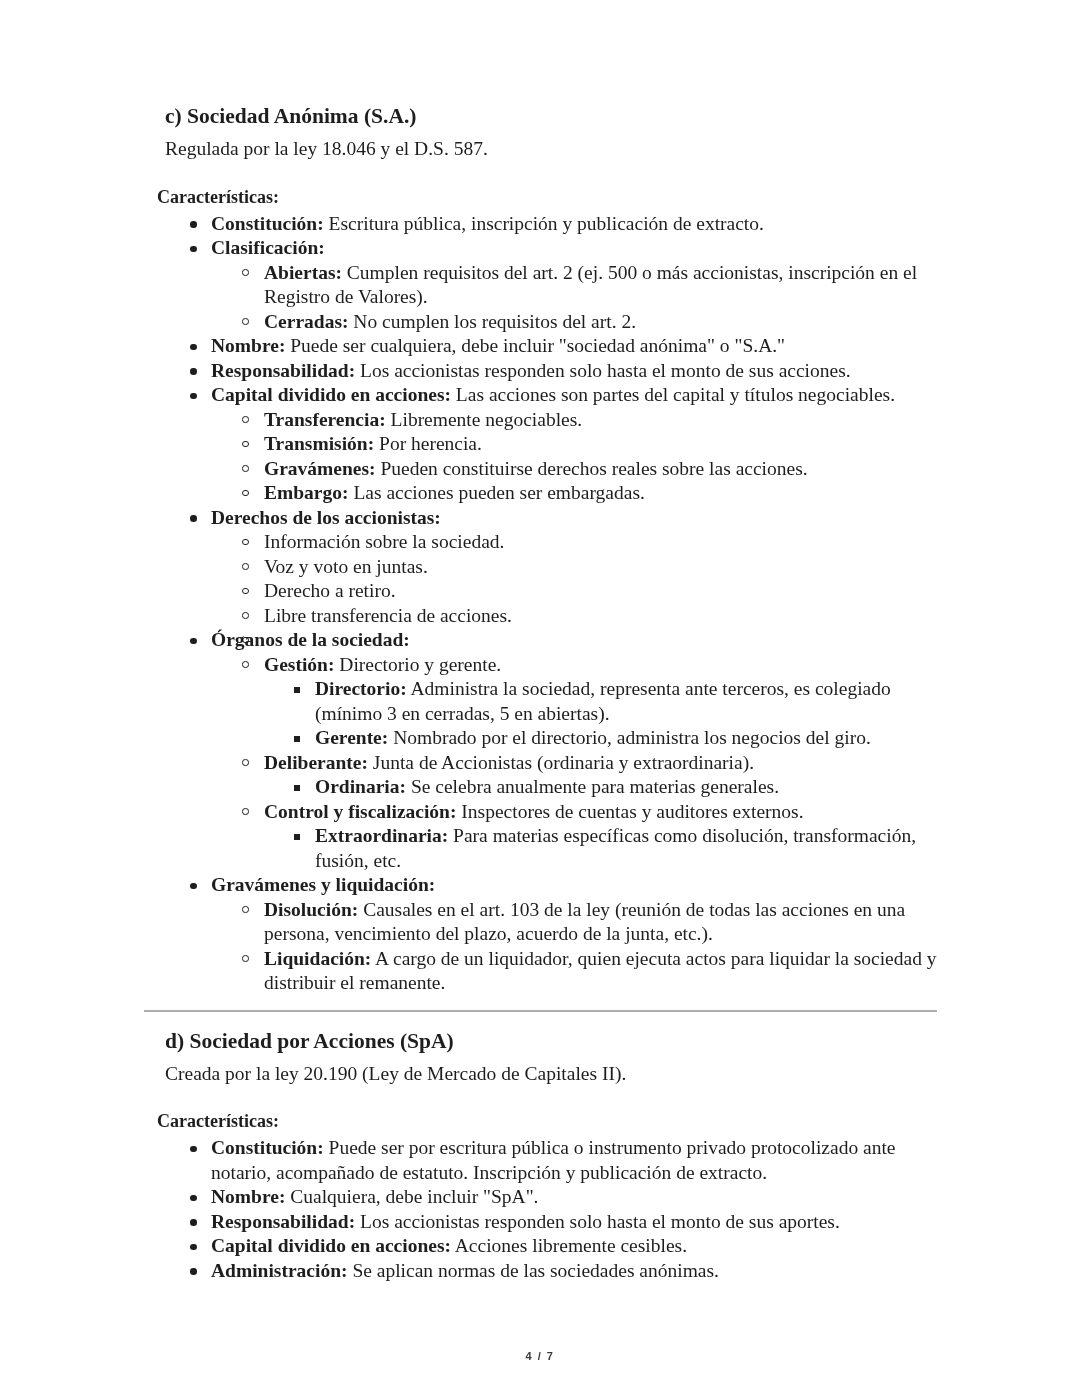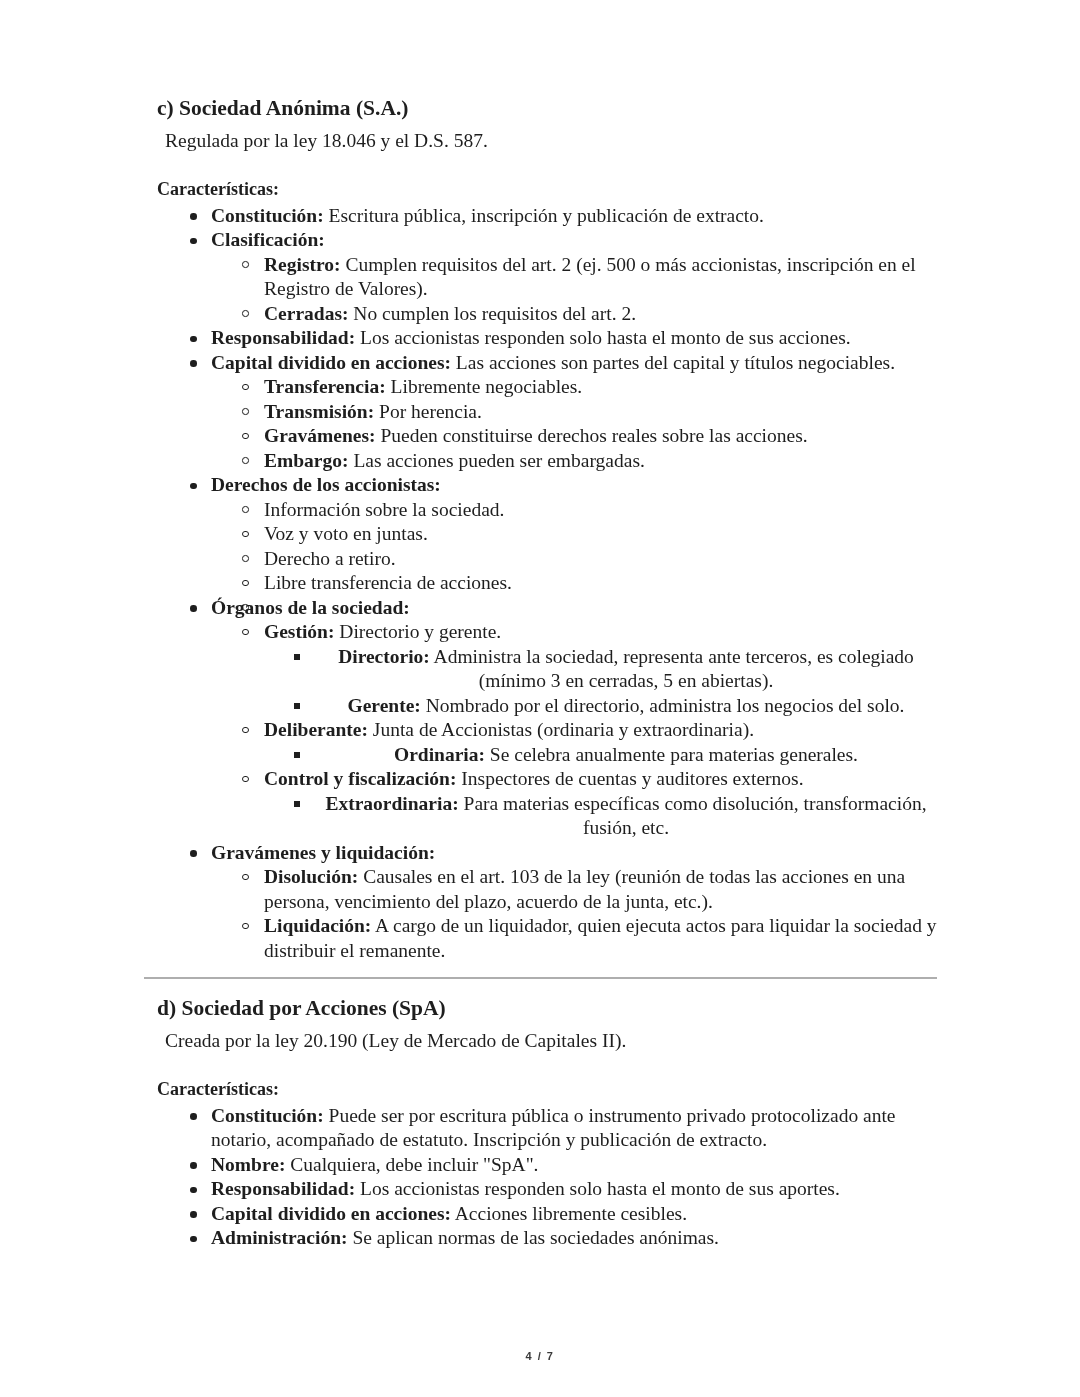--- a/index.html
+++ b/index.html
@@ -15,21 +15,21 @@
   .page {
     position: absolute;
     left: 157px;
     top: 95px;
     width: 780px;
   }
   .section-title {
     font-size: 21.5px;
     font-weight: bold;
     line-height: 26px;
-    margin: 0;
+    margin: 8px;
   }
   .section-subtitle {
     font-size: 19.5px;
     line-height: 24.5px;
     margin: 8px;
   }
   .list-heading {
     font-size: 18px;
     font-weight: bold;
     line-height: 20px;
@@ -41,21 +41,21 @@
     padding: 0;
   }
   .item {
     position: relative;
     font-size: 19.5px;
     line-height: 24.5px;
   }
   .item .item-bold { font-weight: bold; }
   .item.l1 { padding-left: 54px; }
   .item.l2 { padding-left: 107px; }
-  .item.l3 { padding-left: 158px; text-align: center; }
+  .item.l3 { padding-left: 158px; }
   .marker { position: absolute; display: block; }
   .l1 .marker {
     left: 33px; top: 9.5px;
     width: 6.5px; height: 6.5px;
     border-radius: 50%;
     background: var(--ink, #1e1e1e);
   }
   .l2 .marker {
     left: 85px; top: 8.5px;
     width: 4.5px; height: 4.5px;
@@ -94,24 +94,25 @@
   <div id="sections-root">
   <section class="doc-section">
     <h2 class="section-title">c) Sociedad Anónima (S.A.)</h2>
     <p class="section-subtitle">Regulada por la ley 18.046 y el D.S. 587.</p>
     <p class="list-heading">Características:</p>
     <ul class="item-list">
   <li class="item l1"><span class="marker"></span><span class="item-bold">Constitución:</span><span class="item-text"> Escritura pública, inscripción y publicación de extracto.</span></li>
 
   <li class="item l1"><span class="marker"></span><span class="item-bold">Clasificación:</span><span class="item-text"></span></li>
 
-  <li class="item l2"><span class="marker"></span><span class="item-bold">Registro:</span><span class="item-text"> Cumplen requisitos del art. 2 (ej. 500 o más accionistas, inscripción en el Registro de Valores).</span></li>
+  <li class="item l2"><span class="marker"></span><span class="item-bold">Abiertas:</span><span class="item-text"> Cumplen requisitos del art. 2 (ej. 500 o más accionistas, inscripción en el Registro de Valores).</span></li>
 
   <li class="item l2"><span class="marker"></span><span class="item-bold">Cerradas:</span><span class="item-text"> No cumplen los requisitos del art. 2.</span></li>
 
+  <li class="item l1"><span class="marker"></span><span class="item-bold">Nombre:</span><span class="item-text"> Puede ser cualquiera, debe incluir "sociedad anónima" o "S.A."</span></li>
 
   <li class="item l1"><span class="marker"></span><span class="item-bold">Responsabilidad:</span><span class="item-text"> Los accionistas responden solo hasta el monto de sus acciones.</span></li>
 
   <li class="item l1"><span class="marker"></span><span class="item-bold">Capital dividido en acciones:</span><span class="item-text"> Las acciones son partes del capital y títulos negociables.</span></li>
 
   <li class="item l2"><span class="marker"></span><span class="item-bold">Transferencia:</span><span class="item-text"> Libremente negociables.</span></li>
 
   <li class="item l2"><span class="marker"></span><span class="item-bold">Transmisión:</span><span class="item-text"> Por herencia.</span></li>
 
   <li class="item l2"><span class="marker"></span><span class="item-bold">Gravámenes:</span><span class="item-text"> Pueden constituirse derechos reales sobre las acciones.</span></li>
@@ -129,21 +130,21 @@
   <li class="item l2"><span class="marker"></span><span class="item-bold"></span><span class="item-text">Libre transferencia de acciones.</span></li>
 
   <li class="item l2"><span class="marker"></span><span class="item-bold"></span></li>
 
   <li class="item l1"><span class="marker"></span><span class="item-bold">Órganos de la sociedad:</span><span class="item-text"></span></li>
 
   <li class="item l2"><span class="marker"></span><span class="item-bold">Gestión:</span><span class="item-text"> Directorio y gerente.</span></li>
 
   <li class="item l3"><span class="marker"></span><span class="item-bold">Directorio:</span><span class="item-text"> Administra la sociedad, representa ante terceros, es colegiado (mínimo 3 en cerradas, 5 en abiertas).</span></li>
 
-  <li class="item l3"><span class="marker"></span><span class="item-bold">Gerente:</span><span class="item-text"> Nombrado por el directorio, administra los negocios del solo.</span></li>
+  <li class="item l3"><span class="marker"></span><span class="item-bold">Gerente:</span><span class="item-text"> Nombrado por el directorio, administra los negocios del giro.</span></li>
 
   <li class="item l2"><span class="marker"></span><span class="item-bold">Deliberante:</span><span class="item-text"> Junta de Accionistas (ordinaria y extraordinaria).</span></li>
 
   <li class="item l3"><span class="marker"></span><span class="item-bold">Ordinaria:</span><span class="item-text"> Se celebra anualmente para materias generales.</span></li>
 
   <li class="item l2"><span class="marker"></span><span class="item-bold">Control y fiscalización:</span><span class="item-text"> Inspectores de cuentas y auditores externos.</span></li>
 
   <li class="item l3"><span class="marker"></span><span class="item-bold">Extraordinaria:</span><span class="item-text"> Para materias específicas como disolución, transformación, fusión, etc.</span></li>
 
   <li class="item l1"><span class="marker"></span><span class="item-bold">Gravámenes y liquidación:</span><span class="item-text"></span></li>

